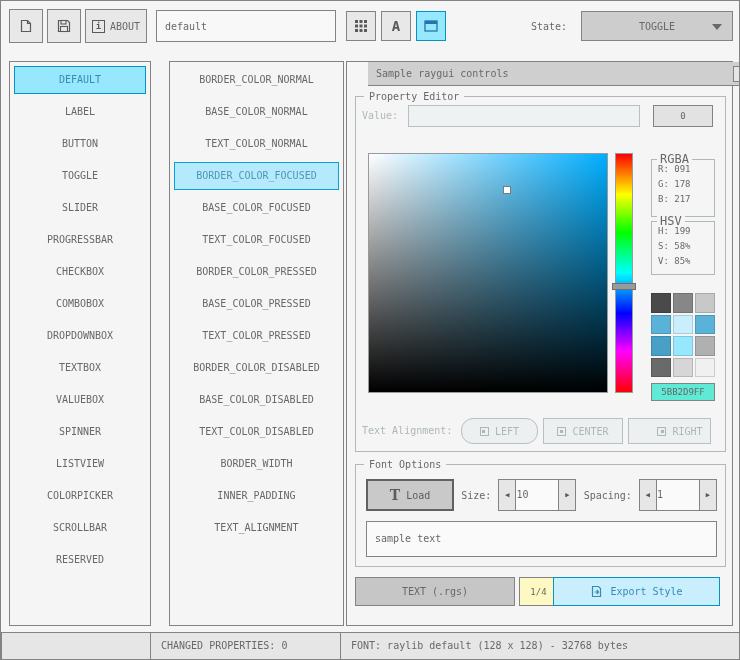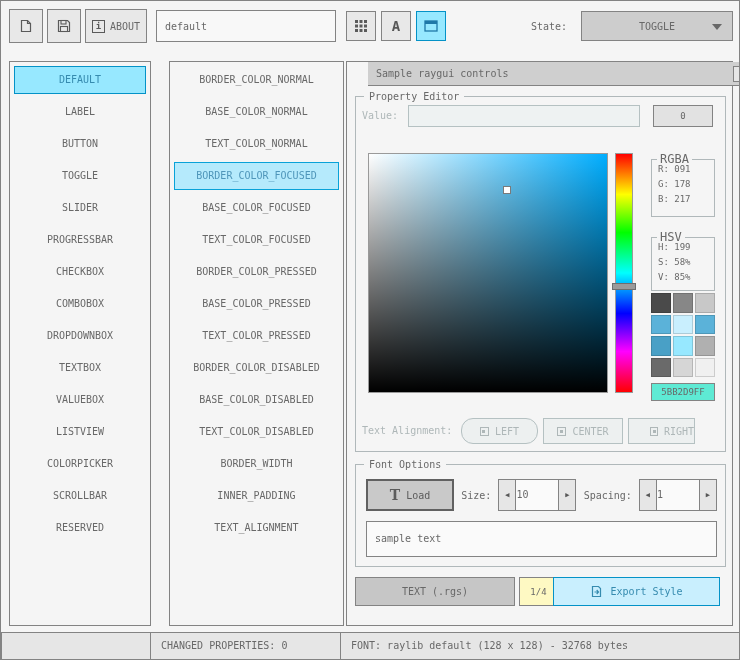--- a/index.html
+++ b/index.html
@@ -65,37 +65,37 @@
   .hue-bar { position:absolute; left:259px; top:56px; width:18px; height:240px; border:1px solid #9a9a9a;
              background:linear-gradient(to bottom,#ff0000 0%,#ffff00 17%,#00ff00 33%,#00ffff 50%,
                         #0000ff 67%,#ff00ff 83%,#ff0000 100%); }
   .hue-slider { position:absolute; left:-4px; width:24px; height:7px; background:#9a9a9a;
                 border:1px solid #6e6e6e; transform:translateY(-3px); cursor:grab; }
 
   .mini-group { position:absolute; border:1px solid #b0b8ba; }
   .mini-group > .gb-label { position:absolute; top:-6px; left:5px; background:#f5f5f5; padding:0 3px;
                             font-size:12px; color:#686868; line-height:10px; }
   #rgba-group { left:295px; top:62px;  width:64px; height:58px; }
-  #hsv-group  { left:295px; top:140px; width:64px; height:54px; }
+  #hsv-group  { left:295px; top:124px; width:64px; height:54px; }
   .mini-line { font-size:9px; color:#686868; padding:3px 0 0 6px; line-height:12px; }
 
   .swatch-grid { position:absolute; left:295px; top:196px; width:64px; height:84px;
                  display:grid; grid-template-columns:repeat(3,1fr); grid-auto-rows:1fr; gap:2px; }
   .swatch { border:1px solid rgba(0,0,0,0.15); cursor:pointer; }
   .hex-box { position:absolute; left:295px; top:286px; width:64px; height:18px; background:#5eead4;
              border:1px solid #838383; font-size:9px; color:#686868; text-align:center; line-height:16px;
              font-family:inherit; }
 
   .align-label { position:absolute; left:6px; top:328px; font-size:10px; color:#aeb7b8; }
   .align-btn { position:absolute; top:321px; height:26px; background:#edf0f0; border:1px solid #b5c1c2;
                color:#aeb7b8; font-size:10px; display:flex; align-items:center; justify-content:center; gap:6px;
                cursor:pointer; font-family:inherit; }
   #align-left   { left:105px; width:77px;border-radius:12px; }
   #align-center { left:187px; width:80px; }
-  #align-right  { left:272px; width:67px;padding-left:21px; }
+  #align-right  { left:272px; width:83px;padding-left:21px; }
   .al-ic { position:relative; width:9px; height:9px; border:1px solid #aeb7b8; display:inline-block; }
   .al-ic::after { content:""; position:absolute; width:3px; height:3px; background:#aeb7b8; top:2px; }
   .al-ic.l::after { left:1px; } .al-ic.c::after { left:2px; } .al-ic.r::after { right:1px; }
 
   .fo-row { position:absolute; left:10px; top:14px; width:351px; height:32px; display:flex;
             align-items:center; justify-content:space-between; }
   .load-btn { width:88px; height:32px; background:#c9c9c9; border:2px solid #616161; color:#5c5c5c;
               font-size:10px; display:flex; align-items:center; justify-content:center; gap:6px;
               cursor:pointer; font-family:inherit; }
   .t-glyph { font-family:"DejaVu Serif", serif; font-size:14px; font-weight:bold; line-height:14px; }
@@ -193,20 +193,21 @@
     <div class="li">LABEL</div>
     <div class="li">BUTTON</div>
     <div class="li">TOGGLE</div>
     <div class="li">SLIDER</div>
     <div class="li">PROGRESSBAR</div>
     <div class="li">CHECKBOX</div>
     <div class="li">COMBOBOX</div>
     <div class="li">DROPDOWNBOX</div>
     <div class="li">TEXTBOX</div>
     <div class="li">VALUEBOX</div>
+    <div class="li">SPINNER</div>
     <div class="li">LISTVIEW</div>
     <div class="li">COLORPICKER</div>
     <div class="li">SCROLLBAR</div>
     <div class="li">RESERVED</div>
   </div>
 
   <div class="list" id="properties-list">
     <div class="li">BORDER_COLOR_NORMAL</div>
     <div class="li">BASE_COLOR_NORMAL</div>
     <div class="li">TEXT_COLOR_NORMAL</div>

